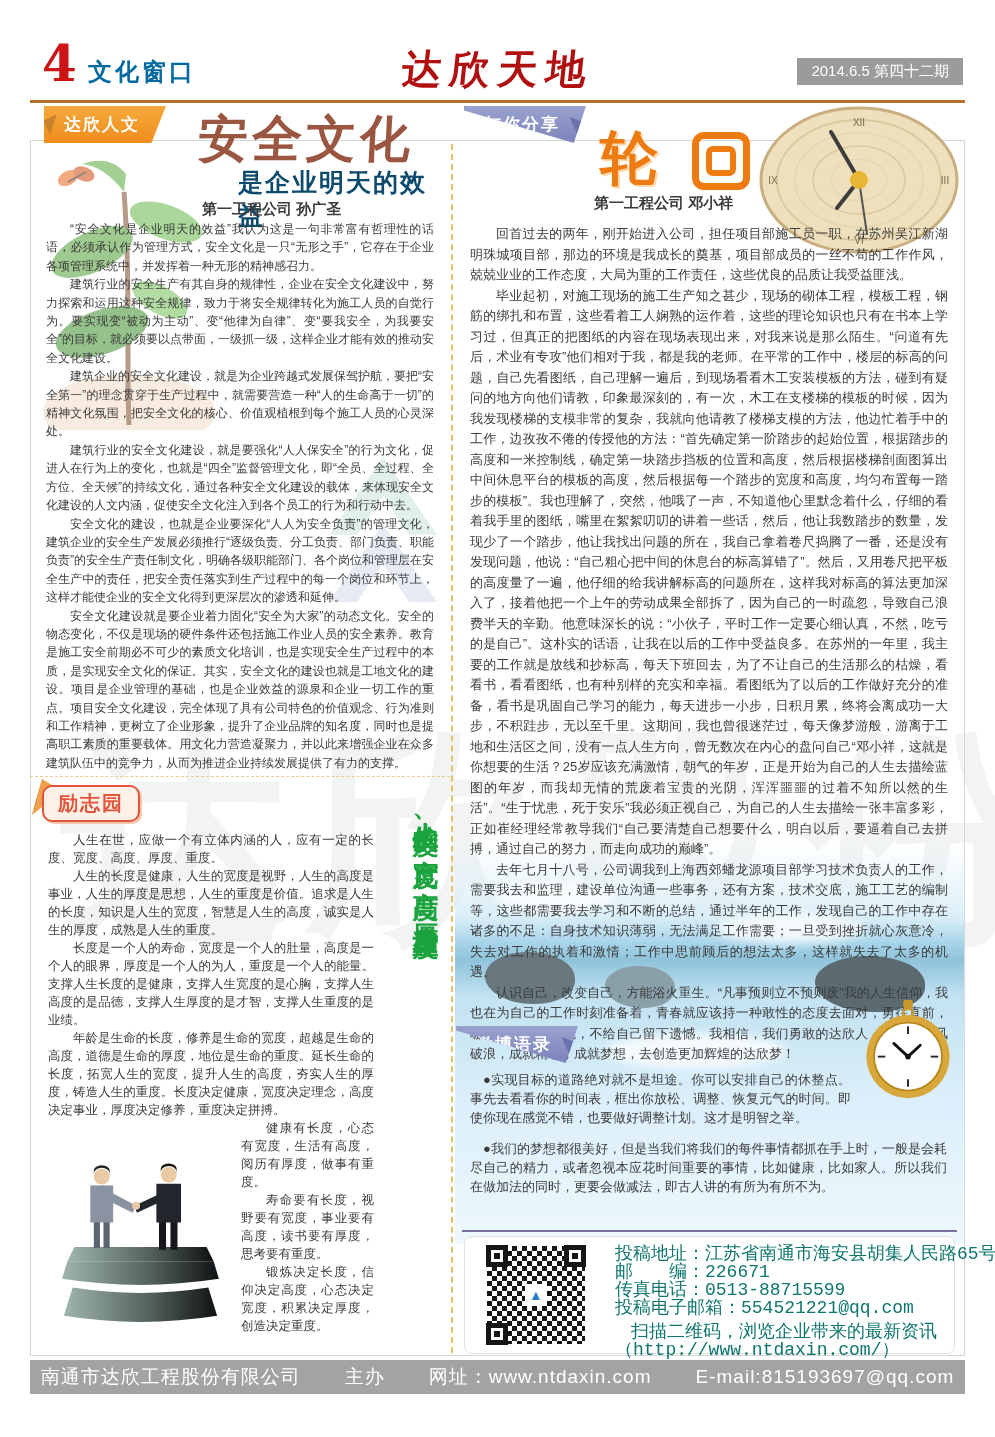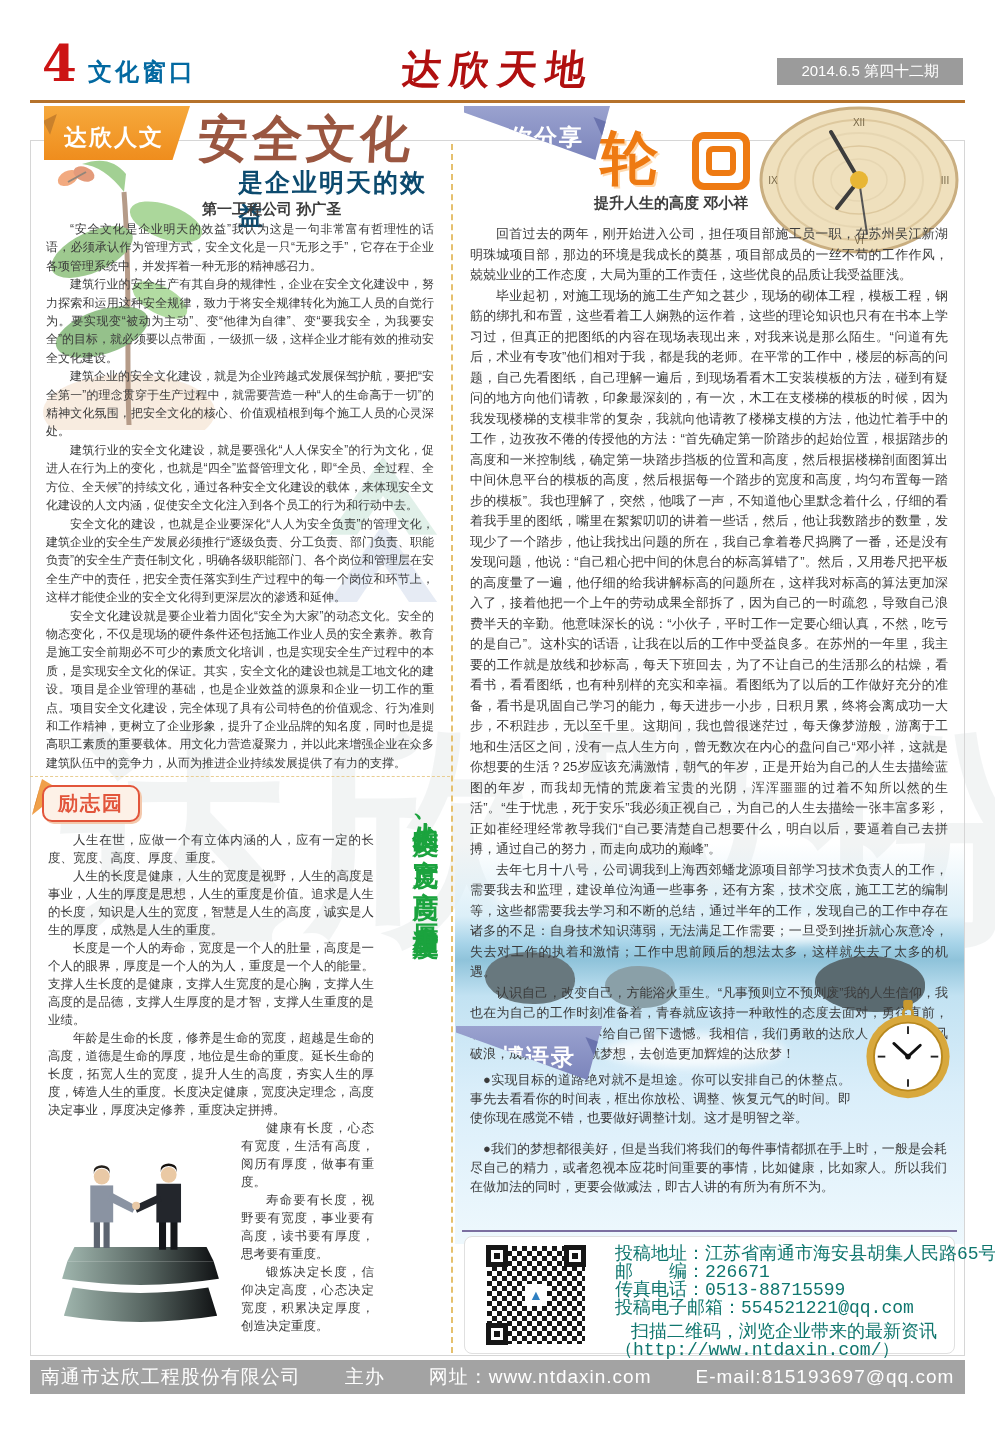--- a/index.html
+++ b/index.html
@@ -5,34 +5,34 @@
   html,body{margin:0;padding:0;background:#e9e9e9;}
   .page{position:relative;width:995px;height:1437px;background:#ffffff;overflow:hidden;
         font-family:"Liberation Sans","DejaVu Sans",sans-serif;color:#3b3b3b;}
 
   
   .hdr{position:absolute;top:40px;left:30px;width:935px;height:60px;border-bottom:3px solid #b5722b;}
   .hdr-page-num{position:absolute;left:12px;top:-6px;font-size:50px;font-weight:900;color:#cc1414;font-family:"DejaVu Serif",serif;}
   .hdr-section{position:absolute;left:58px;top:16px;font-size:24px;font-weight:bold;color:#0369a1;letter-spacing:3px;}
   .hdr-masthead{position:absolute;left:50%;transform:translateX(-50%) skewX(-6deg);top:2px;font-size:40px;font-weight:900;
         color:#b01010;font-family:"DejaVu Serif",serif;letter-spacing:8px;}
-  .hdr-issue{position:absolute;right:2px;top:18px;background:#9b9b9b;color:#fff;font-size:15px;padding:4px 24px;}
+  .hdr-issue{position:absolute;right:2px;top:18px;background:#9b9b9b;color:#fff;font-size:15px;padding:4px 14px;}
 
   
   .content{position:absolute;top:104px;left:30px;width:935px;height:1252px;}
   .frame-border{position:absolute;top:36px;left:0;right:0;bottom:0;border:1px solid #d6d6d6;pointer-events:none;}
   .page-watermark{position:absolute;top:580px;left:30px;font-size:230px;font-weight:bold;color:#8899a0;opacity:.10;
         letter-spacing:18px;white-space:nowrap;z-index:0;font-family:"DejaVu Serif",serif;}
   .col-left{position:absolute;left:0;top:0;width:420px;height:100%;z-index:1;}
   .col-divider{position:absolute;left:421px;top:40px;bottom:3px;border-left:2px dashed #e5c06e;z-index:1;}
   .col-right{position:absolute;left:424px;right:0;top:0;height:100%;z-index:1;}
 
   
-  .ribbon{position:absolute;color:#fff;font-size:23px;font-weight:bold;letter-spacing:2px;
-        padding:16px 26px 7px 20px;z-index:3;}
+  .ribbon{position:absolute;color:#fff;font-size:17px;font-weight:bold;letter-spacing:2px;
+        padding:7px 26px 7px 20px;z-index:3;}
   .ribbon-orange{left:14px;top:2px;background:linear-gradient(#f6a93c,#ef8d1d);
         clip-path:polygon(0 0,100% 0,88% 100%,0 100%);}
   .ribbon-orange::before{content:"";position:absolute;left:-12px;top:4px;border:11px solid transparent;
         border-right-color:#c9812c;transform:rotate(18deg);}
   .ribbon-blue{background:linear-gradient(#9aa2cf,#7b84bb);clip-path:polygon(0 0,100% 0,90% 100%,0 12%);}
   .ribbon-blue::after{content:"";position:absolute;right:-16px;top:4px;border:14px solid transparent;
         border-left-color:#6a73ae;transform:rotate(-24deg);}
 
   
   .safety{position:absolute;top:0;left:0;right:0;height:668px;overflow:hidden;}
@@ -218,21 +218,21 @@
         <div class="rock" style="left:150px;top:122px;width:70px;height:42px;background:#8aa0a8;"></div>
         <div class="rock" style="left:360px;top:112px;width:110px;height:56px;background:#5a6a70;"></div>
       </div>
 
       <div class="share-head">
         <div class="ribbon ribbon-blue" style="left:10px;top:2px;">与你分享</div>
         <div class="lunhui-char">轮</div>
         <div class="hui-icon">
             <div class="m"></div>
           </div>
-        <div class="share-author">提升人生的高度 邓小祥</div>
+        <div class="share-author">第一工程公司 邓小祥</div>
 
         <svg class="wood-clock" viewBox="0 0 212 150">
           <ellipse cx="110" cy="76" rx="98" ry="72" fill="#efe0bd" stroke="#c9ae80" stroke-width="3"></ellipse>
           <ellipse cx="110" cy="76" rx="82" ry="60" fill="none" stroke="#ddc89e" stroke-width="2"></ellipse>
           <ellipse cx="110" cy="76" rx="64" ry="47" fill="none" stroke="#e6d6b2" stroke-width="2"></ellipse>
           <ellipse cx="110" cy="76" rx="46" ry="34" fill="none" stroke="#ddc89e" stroke-width="1.5"></ellipse>
           <ellipse cx="110" cy="76" rx="28" ry="21" fill="none" stroke="#e6d6b2" stroke-width="1.5"></ellipse>
           <text x="110" y="22" font-size="10" fill="#7a6a4a" text-anchor="middle">XII</text>
           <text x="196" y="80" font-size="10" fill="#7a6a4a" text-anchor="middle">III</text>
           <text x="110" y="140" font-size="10" fill="#7a6a4a" text-anchor="middle">VI</text>

